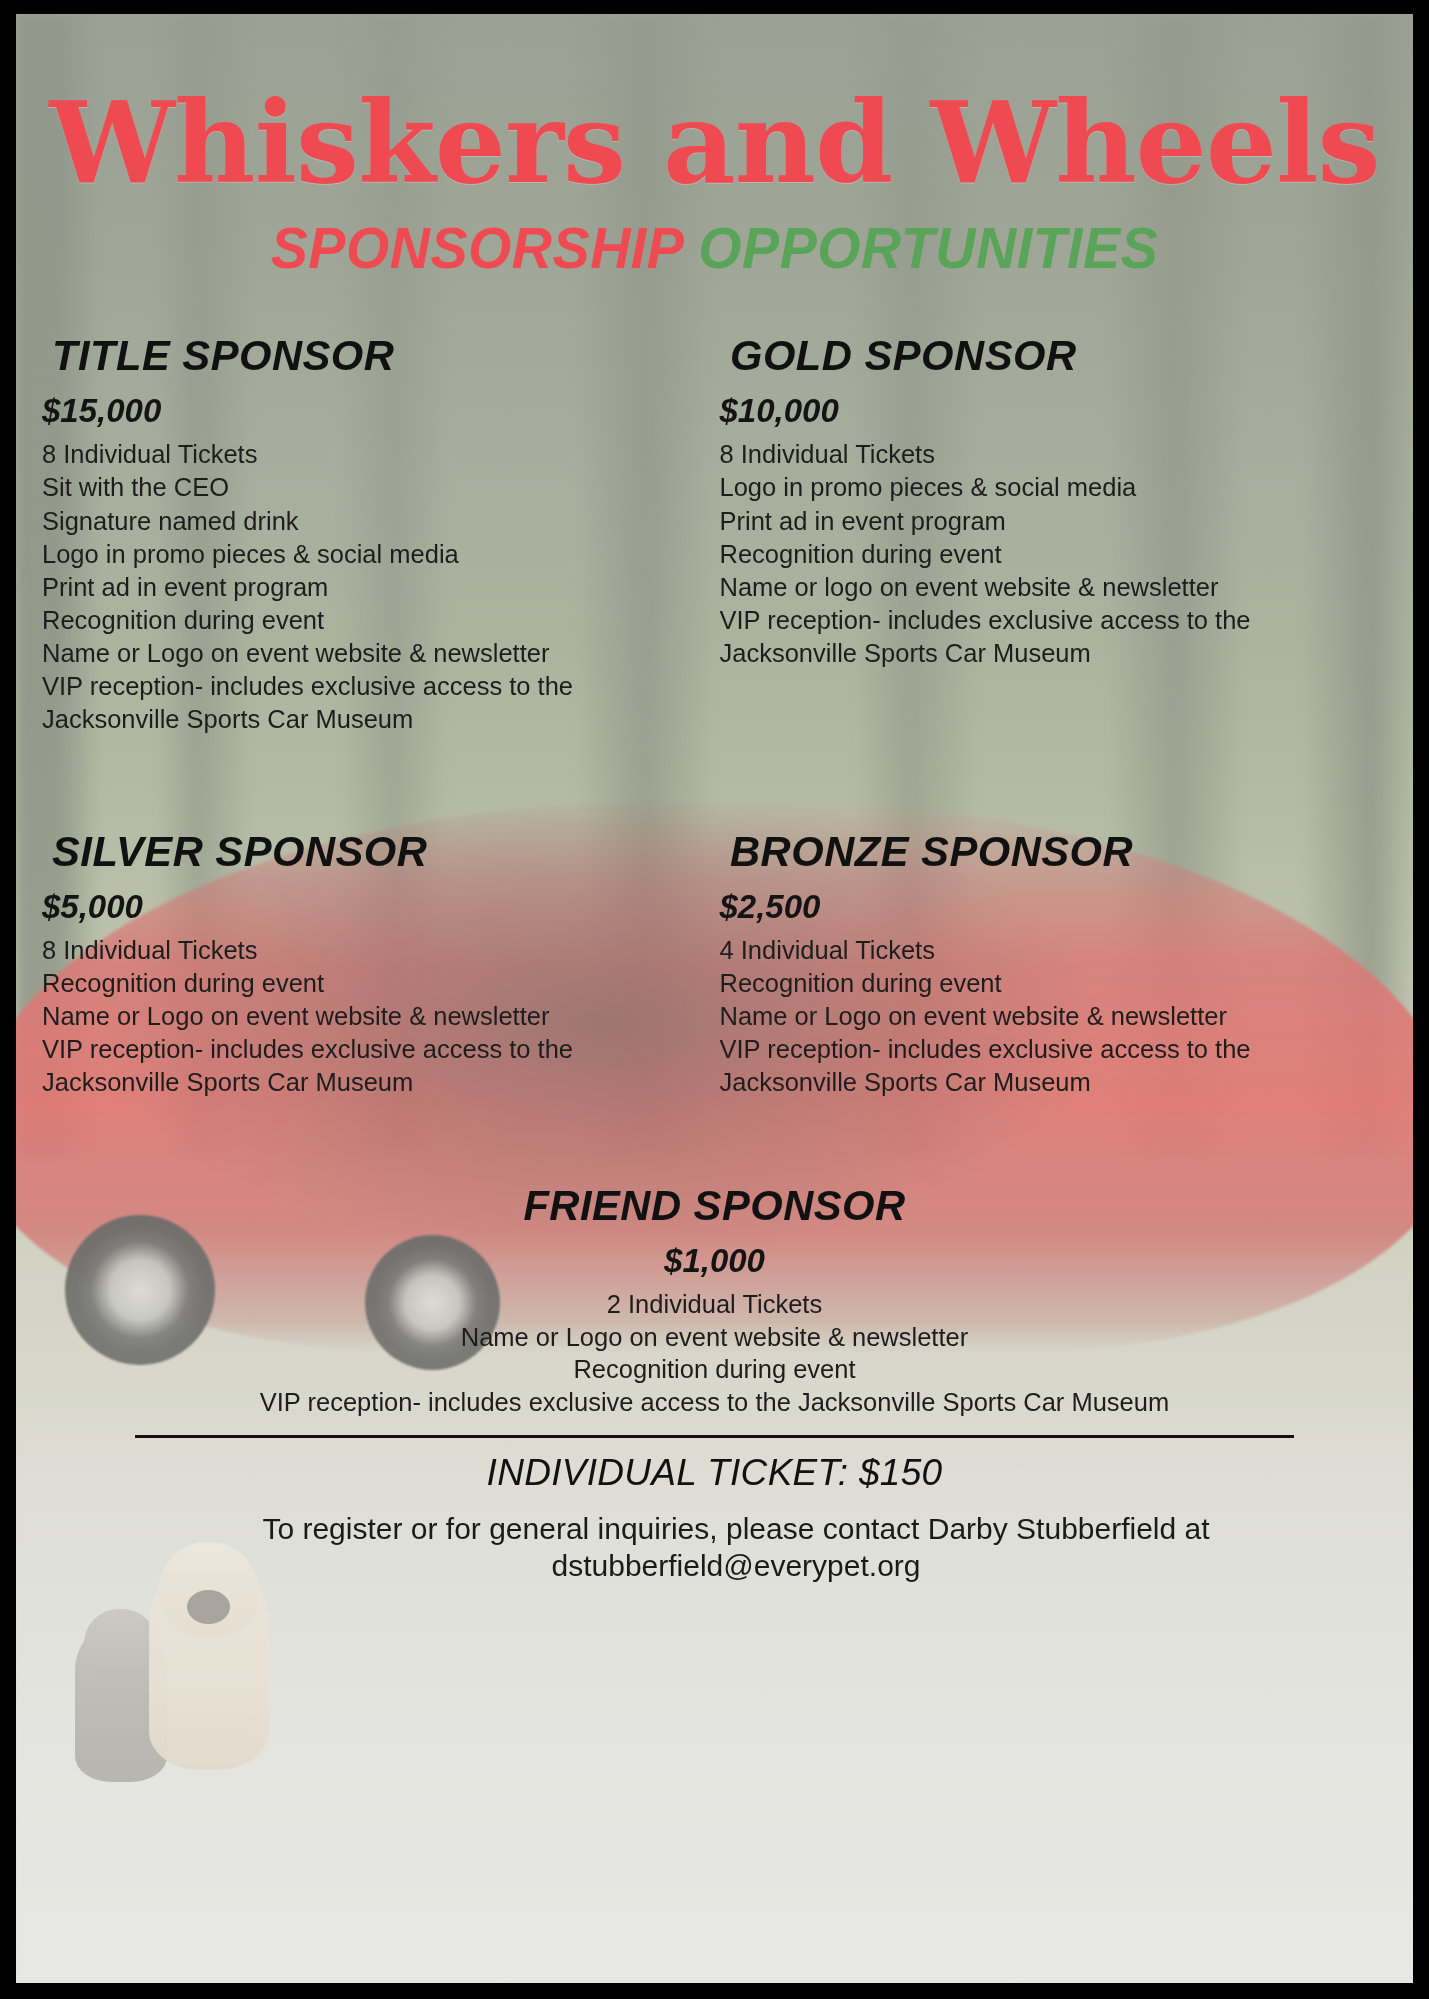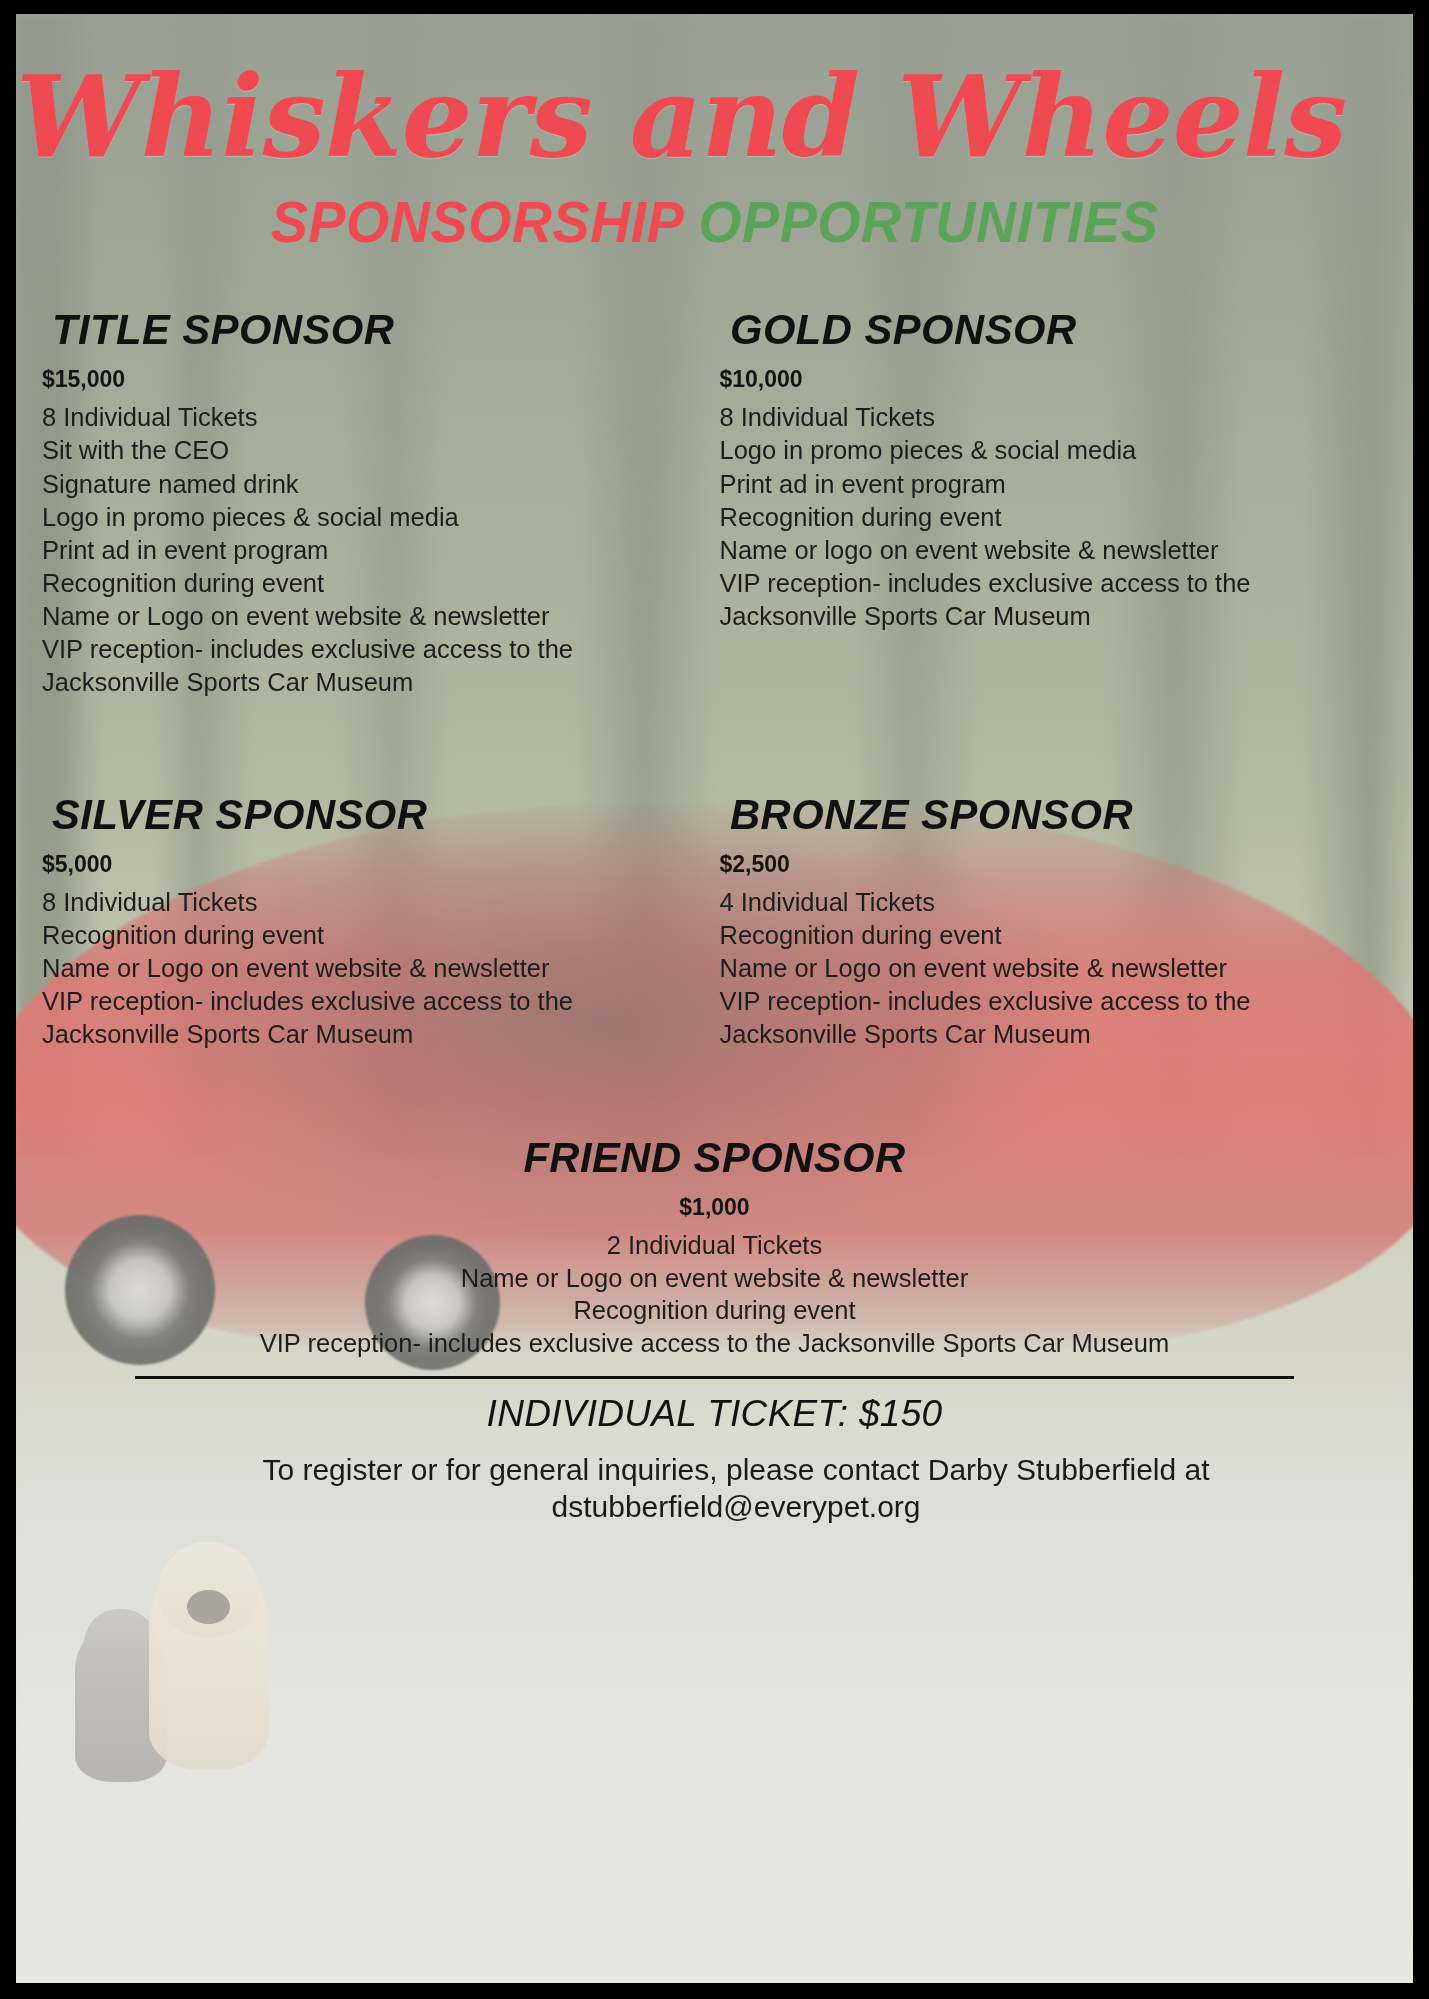--- a/index.html
+++ b/index.html
@@ -162,28 +162,28 @@
 
   .content {
     position: relative;
     width: 100%;
     height: 100%;
     z-index: 5;
   }
 
   
   .title-script {
+    text-align: center;
     font-family: "DejaVu Serif", serif;
-    font-style: italic;
     font-weight: 700;
     font-size: 112px;
     line-height: 1.02;
     color: #ef4a52;
     letter-spacing: -1px;
-    padding-top: 46px;
+    padding-top: 72px;
     text-shadow: 0 1px 0 rgba(255,255,255,.25);
   }
   .subtitle {
     text-align: center;
     margin-top: 14px;
     font-family: "Liberation Sans", sans-serif;
     font-weight: 700;
     font-style: italic;
     font-size: 58px;
     letter-spacing: 0.5px;
@@ -208,21 +208,22 @@
     font-style: italic;
     font-size: 43px;
     color: #111;
     letter-spacing: .5px;
     transform: scaleX(.97);
   }
   .tier-price {
     margin-top: 12px;
     font-family: "Liberation Sans", sans-serif;
     font-weight: 700;
-    font-size: 23px;
+    font-style: italic;
+    font-size: 33px;
     color: #141414;
   }
   .tier-benefits {
     margin-top: 8px;
     list-style: none;
     padding: 0;
     margin-left: 0;
     margin-right: 0;
   }
   .tier-benefits li {

